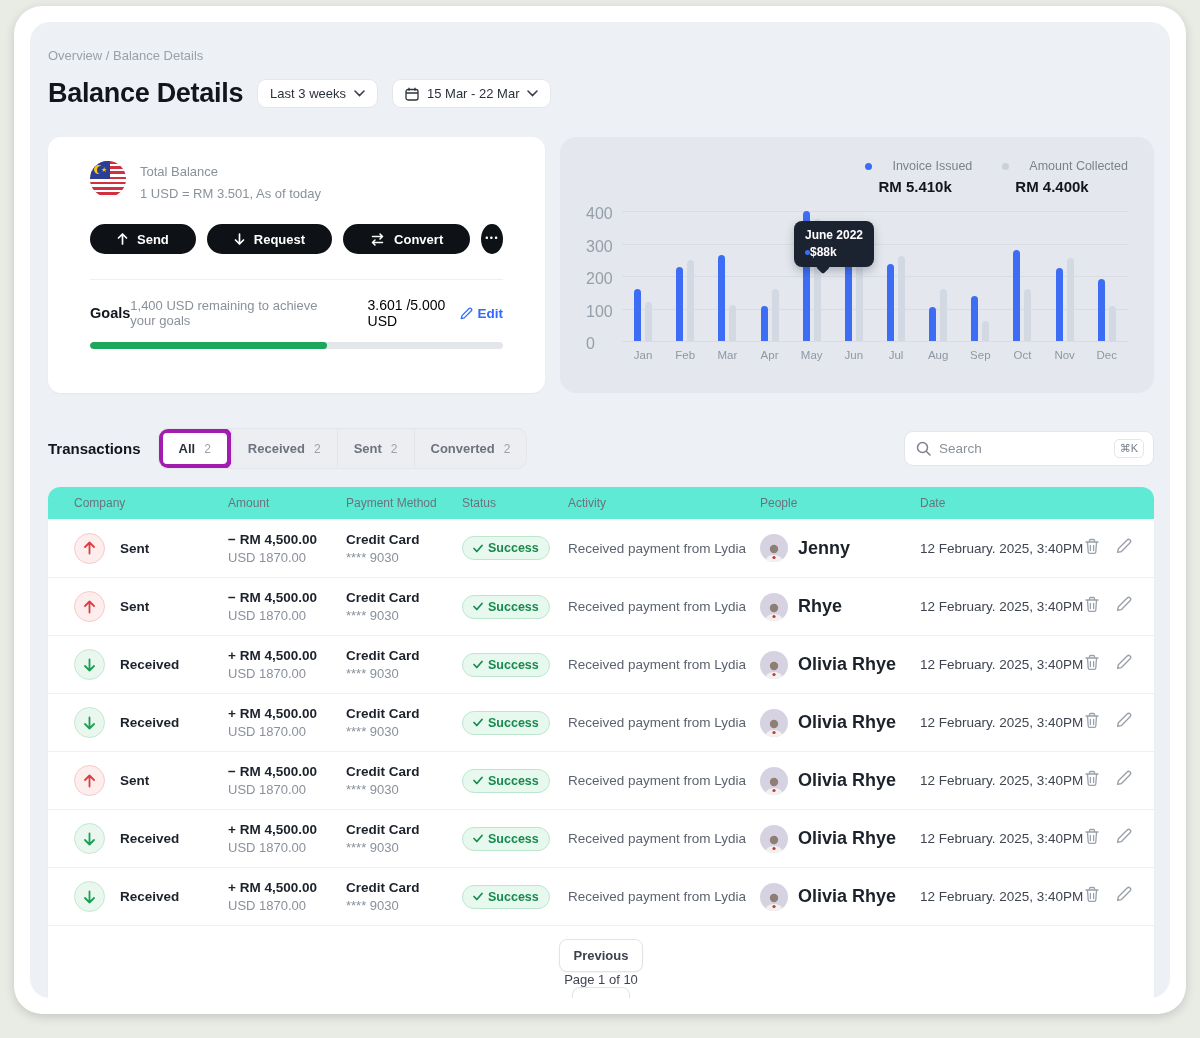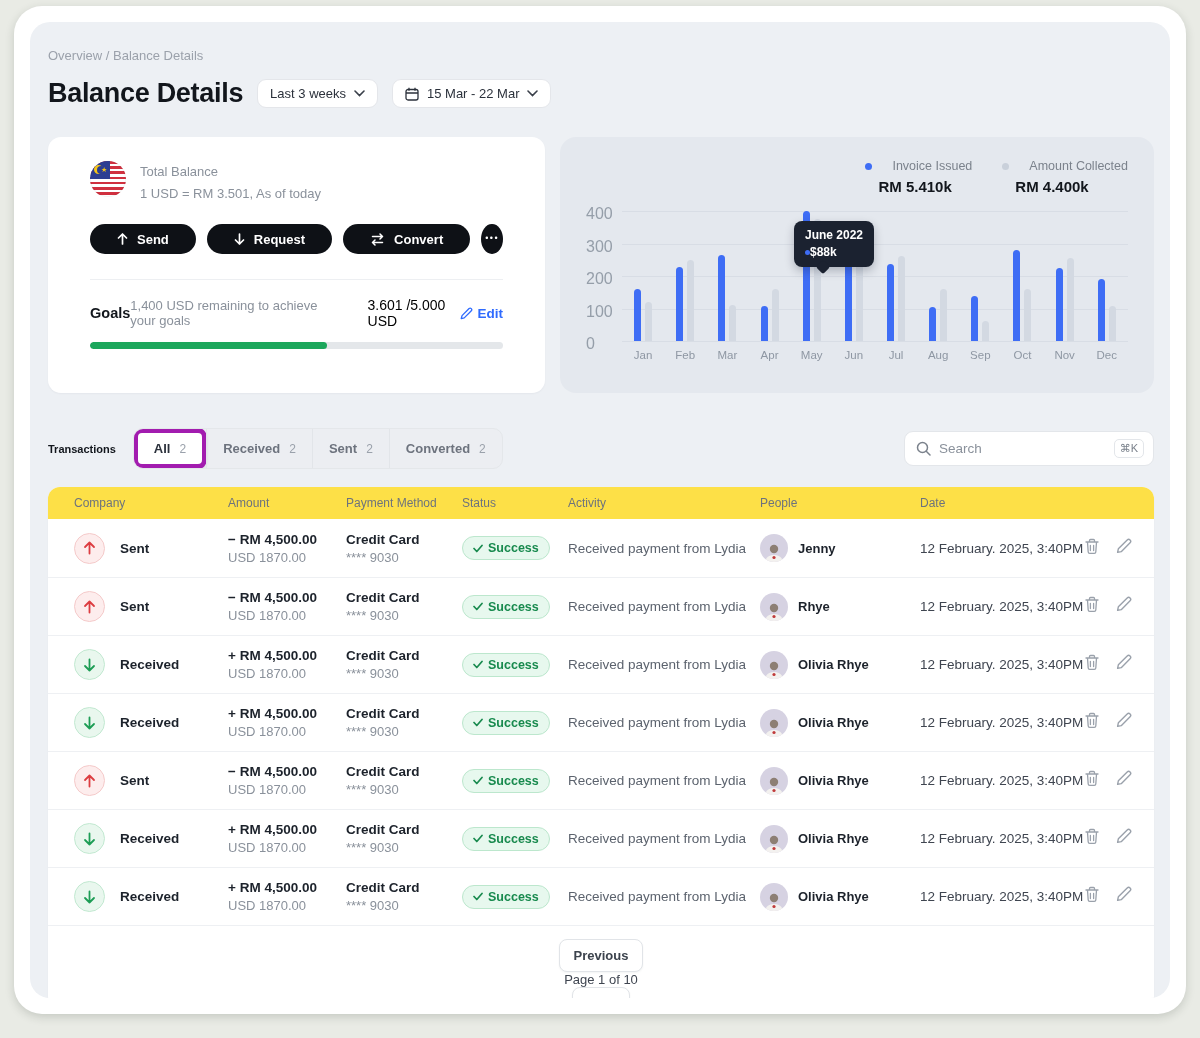--- a/index.html
+++ b/index.html
@@ -58,49 +58,49 @@
   .bar { width:7px; border-radius:3.5px 3.5px 0 0; }
   .x-labels { position:absolute; left:36px; right:0; top:138px; display:flex; justify-content:space-around; }
   .x-label { font-size:11.5px; color:#8e97a3; width:38px; text-align:center; }
   .chart-tooltip { position:absolute; left:208px; top:10px; background:#1b2230; border-radius:8px; padding:7px 11px 8px; color:#fff; z-index:3; box-shadow:0 4px 10px rgba(10,20,40,.25); }
   .chart-tooltip .tt-title { font-size:12px; font-weight:600; }
   .chart-tooltip .tt-value { display:flex; align-items:center; font-size:12px; font-weight:600; margin-top:3px; }
   .tt-dot { width:5px; height:5px; border-radius:50%; }
   .tt-arrow { position:absolute; left:24px; bottom:-5px; width:10px; height:10px; background:#1b2230; transform:rotate(45deg); border-radius:2px; }
 
   .trans-row { display:flex; align-items:center; margin-top:35px; }
-  .trans-title { font-size:11px; font-weight:700; color:#12161c; }
+  .trans-title { font-size:15px; font-weight:700; color:#12161c; }
   .tabs { display:flex; margin-left:17px; background:#eceef2; border:1px solid #e4e7ea; border-radius:10px; overflow:hidden; }
   .tab { display:flex; align-items:center; gap:9px; padding:8px 16px; font-size:13px; font-weight:600; color:#6d737e; cursor:pointer; border-left:1px solid #e2e5e9; }
   .tab:first-child { border-left:none; }
   .tab .count { font-size:12px; font-weight:400; color:#9aa1ab; }
   .tab.active { background:#fff; color:#2b313b; border-radius:9px; border:5px solid #a21caf; margin:-1px; box-shadow:0 1px 3px rgba(20,30,40,.08); }
   .search-box { margin-left:auto; width:250px; height:35px; background:#fff; border:1px solid #e3e6ea; border-radius:9px; display:flex; align-items:center; gap:8px; padding:0 9px 0 11px; }
   .search-box input { flex:1; border:none; outline:none; font-size:13.5px; font-family:inherit; color:#3a404a; background:transparent; min-width:0; }
   .search-box input::placeholder { color:#8a919b; }
   .kbd { font-size:11px; color:#7b828c; border:1px solid #e3e6ea; border-radius:5px; padding:2px 5px; background:#fff; }
 
   .table-card { margin-top:18px; background:#fff; border-radius:12px; box-shadow:0 1px 2px rgba(20,30,40,.04); overflow:hidden; }
   .t-grid { display:grid; grid-template-columns:154px 118px 116px 106px 192px 160px 164px 1fr; align-items:center; padding:0 26px; }
-  .t-head { background:#fde047; height:32px; }
+  .t-head { background:#5eead4; height:32px; }
   .t-head .th { font-size:12px; color:#6d737d; }
   .t-row { height:58px; border-top:1px solid #eef0f3; }
   .t-row:first-of-type { border-top:none; }
   .company-cell { display:flex; align-items:center; gap:15px; }
   .dir-circle { width:31px; height:31px; border-radius:50%; display:flex; align-items:center; justify-content:center; }
   .dir-sent { background:#fdeded; border:1px solid #f5caca; }
   .dir-received { background:#e9f7ee; border:1px solid #c2e9d1; }
   .company-name { font-size:13.5px; font-weight:600; color:#1c222b; }
   .cell-main { font-size:13.5px; font-weight:700; color:#1c222b; }
   .cell-sub { font-size:13px; color:#8a919b; margin-top:3px; }
   .status-pill { display:inline-flex; align-items:center; gap:5px; background:#e7f8ee; border:1px solid #bce7cd; color:#188a4e; border-radius:999px; padding:4px 10px; font-size:12.5px; font-weight:600; }
   .activity-cell { font-size:13.5px; color:#5c636e; }
   .people-cell { display:flex; align-items:center; gap:10px; }
   .avatar { width:28px; height:28px; border-radius:50%; background:#d6d2e2; display:flex; align-items:flex-end; justify-content:center; overflow:hidden; }
-  .person-name { font-size:13px; font-weight:600; color:#1c222b; }
+  .person-name { font-size:18px; font-weight:600; color:#1c222b; }
   .date-cell { font-size:13.5px; color:#3f4550; }
   .actions-cell { display:flex; justify-content:flex-end; gap:16px; }
   .actions-cell svg { cursor:pointer; }
 
   .t-footer { display:flex; align-items:center; padding:13px 26px 15px; border-top:1px solid #eef0f3;flex-direction:column; }
   .page-btn { background:#fff; border:1px solid #e1e4e8; border-radius:8px; padding:8px 14px; font-size:13px; font-weight:600; color:#3c434d; font-family:inherit; cursor:pointer; box-shadow:0 1px 2px rgba(20,30,40,.05); }
   .page-indicator { flex:1; text-align:center; font-size:13px; color:#3f4550; }
 </style>
 </head>
 <body>

